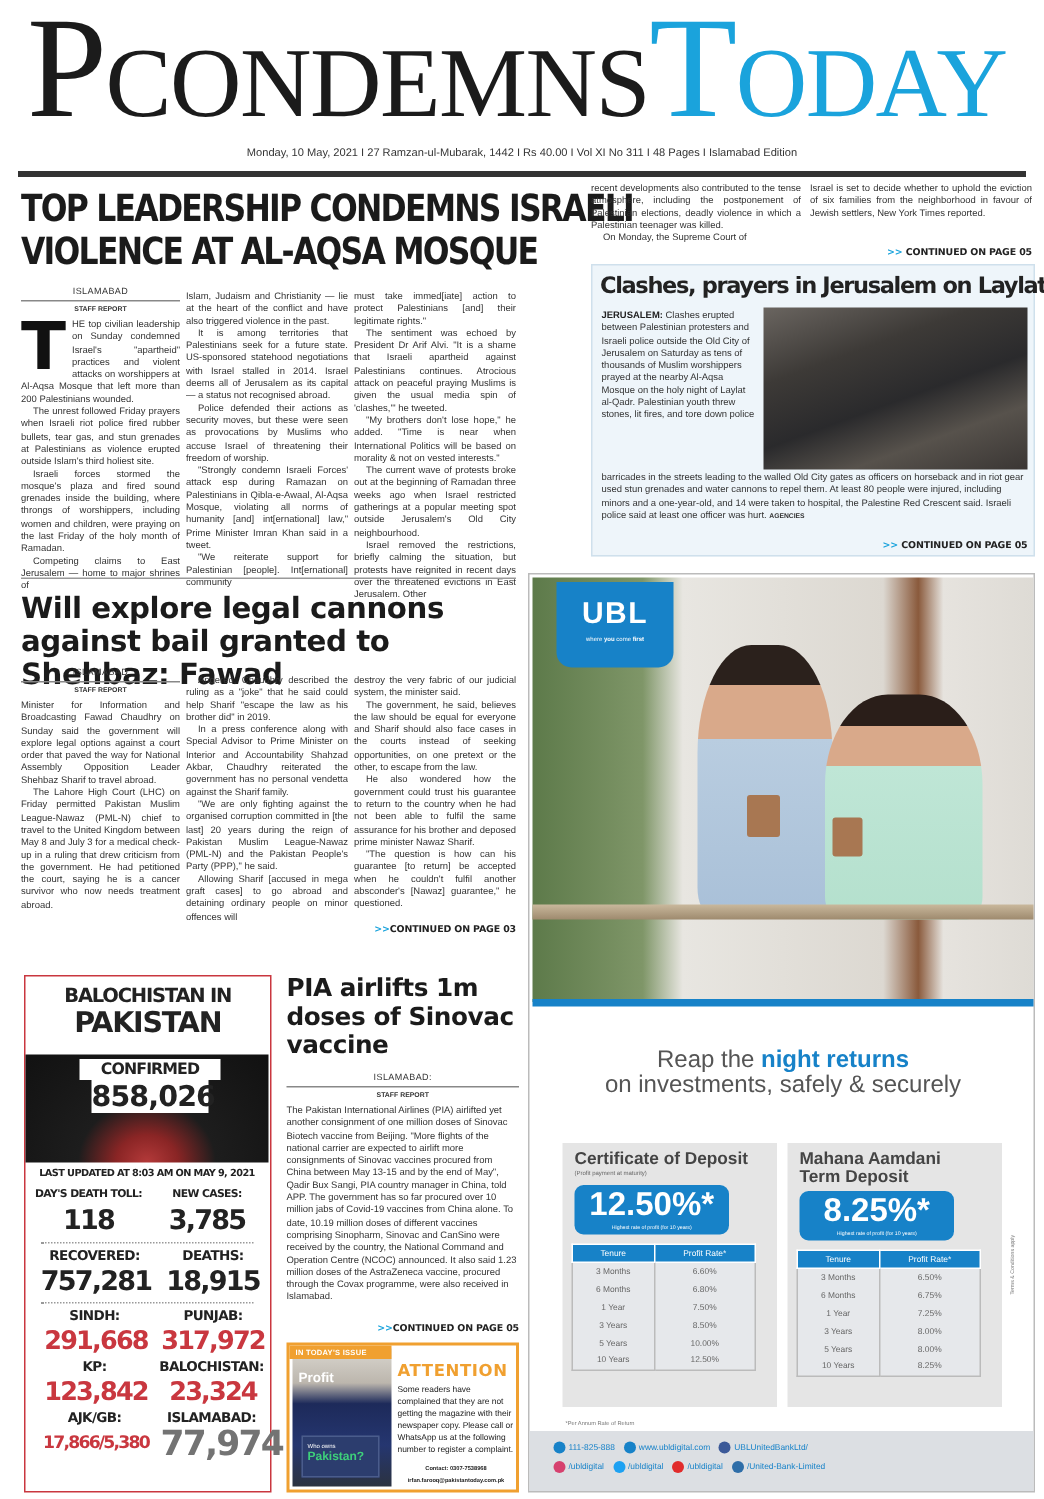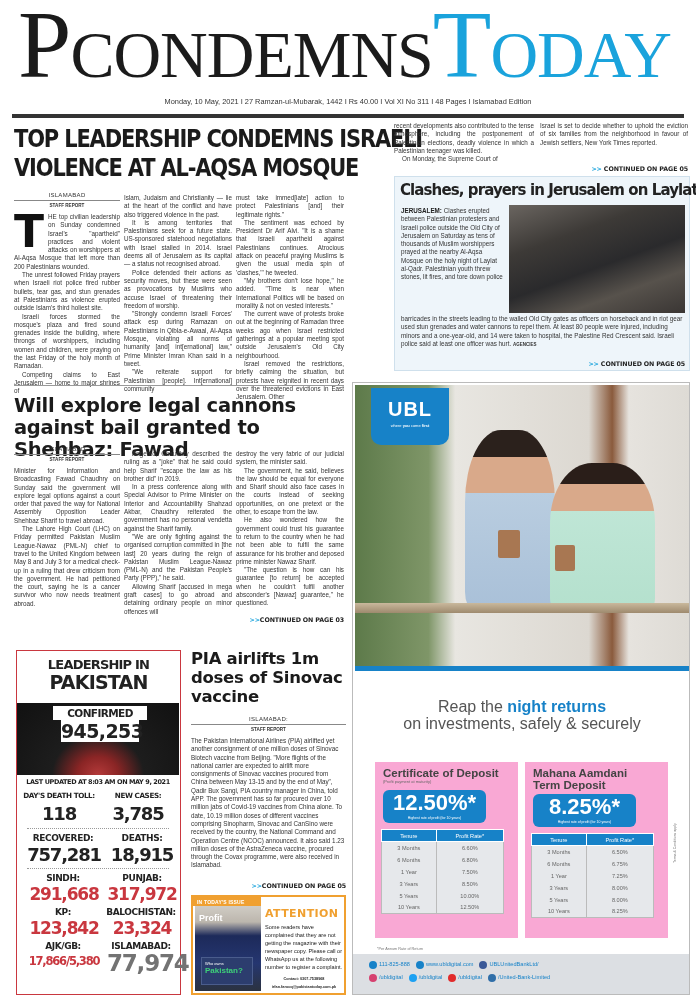--- a/index.html
+++ b/index.html
@@ -28,21 +28,21 @@
 .ad{left:352px;top:382px;width:338px;height:613px;border:1px solid #bbb;background:#fff}
 .adphoto{position:absolute;left:2px;top:2px;width:334px;height:283px;background:linear-gradient(90deg,#5d7a4a 0%,#7f9668 22%,#e8e6e1 30%,#dcd8d1 70%,#8a5a3c 77%,#e6e3de 82%,#dedbd5 100%)}
 .ubl-logo{position:absolute;left:16px;top:3px;width:78px;height:57px;background:#1782c8;border-radius:0 0 10px 10px;color:#fff;text-align:center}
 .ubl-logo .u{font-size:20px;font-weight:bold;margin-top:10px;letter-spacing:1px}
 .ubl-logo .tag{font-size:4px;margin-top:2px}
 .person{position:absolute;border-radius:40% 40% 10% 10%}
 .rail{position:absolute;left:0;top:218px;width:334px;height:10px;background:linear-gradient(#c9b89c,#9e8a6e)}
 .bluebar{position:absolute;left:2px;top:283px;width:334px;height:5px;background:#1782c8}
 .reap{position:absolute;left:0;width:338px;top:315px;text-align:center;font-size:16px;color:#555;line-height:17px}
 .reap b{color:#1782c8}
-.card{position:absolute;top:379px;width:143px;height:176px;background:#f9a8d4}
+.card{position:absolute;top:379px;width:143px;height:176px;background:#e5e5e5}
 .card h3{font-size:11.5px;color:#444;margin:5px 0 0 8px;line-height:12px}
 .card .sub{font-size:4px;color:#666;margin-left:8px}
 .rate{margin:6px 0 0 8px;width:103px;height:33px;background:#1782c8;border-radius:6px;color:#fff;text-align:center}
 .rate .v{font-size:22px;font-weight:bold;line-height:26px}
 .rate .n{font-size:3.5px;line-height:4px}
 table.tr{margin:6px 0 0 6px;width:123px;border-collapse:collapse;font-size:5.6px;color:#666;text-align:center}
 table.tr th{background:#1782c8;color:#fff;font-weight:normal;height:12px;border:1px solid #fff}
 table.tr td{height:12px;background:#e6e8eb;border-left:1px solid #bbb;border-right:1px solid #bbb}
 .contactbar{position:absolute;left:0;bottom:0;width:336px;height:40px;background:#dcdfe3;font-size:5.6px;color:#1782c8}
 .contactbar .row{margin:7px 0 0 16px;display:flex;gap:6px;align-items:center}
@@ -143,25 +143,25 @@
 </article>
 <article class="abs body-txt" style="left:236px;top:450px;width:108px">
   <p style="text-indent:0">destroy the very fabric of our judicial system, the minister said.</p>
   <p>The government, he said, believes the law should be equal for everyone and Sharif should also face cases in the courts instead of seeking opportunities, on one pretext or the other, to escape from the law.</p>
   <p>He also wondered how the government could trust his guarantee to return to the country when he had not been able to fulfil the same assurance for his brother and deposed prime minister Nawaz Sharif.</p>
   <p>"The question is how can his guarantee [to return] be accepted when he couldn't fulfil another absconder's [Nawaz] guarantee," he questioned.</p>
 </article>
 <a class="abs cont" style="left:236px;top:616px;width:108px"><span class="arr">&gt;&gt;</span><span>CONTINUED ON PAGE 03</span></a>
 
 <section class="abs covid">
-  <div class="ttl" style="font-size:13px;margin-top:6px">LEADERSHIP IN</div>
+  <div class="ttl" style="font-size:13px;margin-top:6px">BALOCHISTAN IN</div>
   <div class="ttl" style="font-size:19px;line-height:20px">PAKISTAN</div>
   <div class="virus"></div>
   <div class="conf" style="left:36px;top:55px;width:94px;height:14px;font-size:10.5px;line-height:14px">CONFIRMED CASES:</div>
-  <div class="conf" style="left:44px;top:69px;width:78px;height:22px;font-size:19px;line-height:22px">945,253</div>
+  <div class="conf" style="left:44px;top:69px;width:78px;height:22px;font-size:19px;line-height:22px">858,026</div>
   <div class="stat-l" style="left:0;width:162px;top:127px;font-size:6.5px">LAST UPDATED AT 8:03 AM ON MAY 9, 2021</div>
 
   <div class="stat-l" style="left:6px;width:72px;top:140px;font-size:7.2px">DAY'S DEATH TOLL:</div>
   <div class="stat-l" style="left:86px;width:70px;top:140px;font-size:7.2px">NEW CASES:</div>
   <div class="stat-v" style="left:6px;width:72px;top:152px;font-size:18px;color:#222">118</div>
   <div class="stat-v" style="left:86px;width:70px;top:152px;font-size:18px;color:#222">3,785</div>
   <div class="dots" style="top:177px"></div>
 
   <div class="stat-l" style="left:6px;width:80px;top:182px;font-size:9px">RECOVERED:</div>
   <div class="stat-l" style="left:90px;width:70px;top:182px;font-size:9px">DEATHS:</div>

